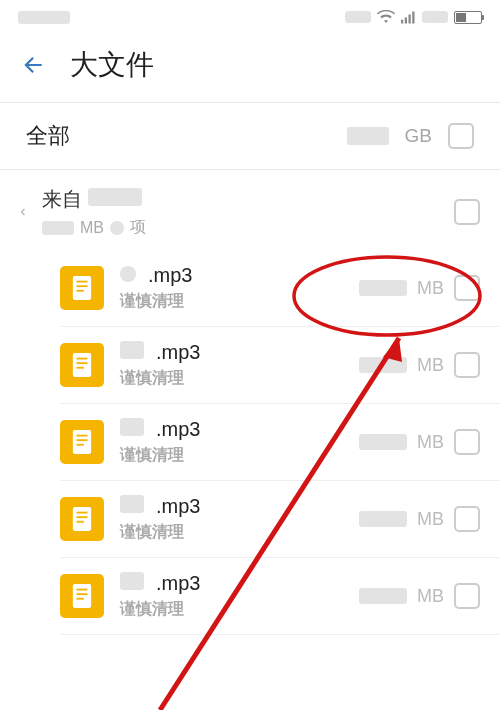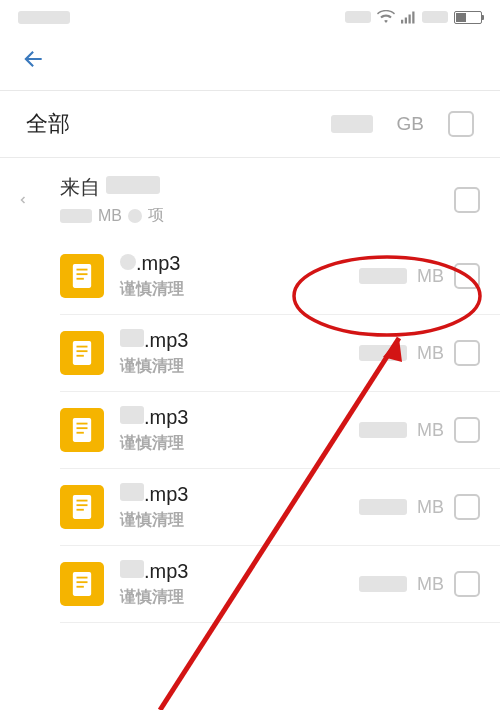--- a/index.html
+++ b/index.html
@@ -40,36 +40,36 @@
     .divider { height: 1px; background: #e8e8e8; }
 
     .all-row {
       display: flex;
       align-items: center;
       justify-content: space-between;
       padding: 18px 26px;
       border-bottom: 1px solid #eaeaea;
     }
     .all-label { font-size: 22px; color: #222; }
-    .all-right { display: flex; align-items: center; gap: 24px; }
+    .all-right { display: flex; align-items: center; gap: 16px; }
     .size-blur { background: #e3e3e3; border-radius: 3px; height: 18px; width: 42px; }
     .size-unit { font-size: 19px; color: #a7a7a7; }
     .chk {
       width: 26px; height: 26px;
       border: 2px solid #ccc;
       border-radius: 5px;
       background: #fff;
       flex-shrink: 0;
     }
 
     .group-row {
       display: flex;
       align-items: center;
       padding: 16px 20px 12px 14px;
-      gap: 28px;
+      gap: 10px;
     }
     .chevron { width: 18px; height: 18px; color: #bbb; flex-shrink:0; }
     .group-main { flex: 1; }
     .group-name-line { display: flex; align-items: baseline; gap: 6px; font-size: 20px; color: #333; }
     .group-name-blur { background: #e3e3e3; border-radius: 3px; height: 18px; width: 54px; }
     .group-sub { display: flex; align-items: center; gap: 6px; font-size: 16px; color: #aaa; margin-top: 4px; }
     .sub-blur { background: #e3e3e3; border-radius: 3px; height: 14px; width: 32px; }
     .sub-blur2 { background: #e3e3e3; border-radius: 50%; height: 14px; width: 14px; }
 
     .file-list { margin-left: 60px; }
@@ -83,21 +83,21 @@
     }
     .file-icon {
       width: 44px; height: 44px;
       background: #f5b400;
       border-radius: 5px;
       display: flex; align-items: center; justify-content: center;
       flex-shrink: 0;
     }
     .doc-svg { width: 22px; height: 26px; }
     .file-main { flex: 1; min-width: 0; }
-    .file-name-line { display: flex; align-items: baseline; gap: 0; font-size: 20px; color: #222; }
+    .file-name-line { display: flex; align-items: baseline; gap: 12px; font-size: 20px; color: #222; }
     .fname-blur { background: #e3e3e3; border-radius: 3px; height: 18px; width: 24px; }
     .fname-blur-c { background: #e3e3e3; border-radius: 50%; height: 16px; width: 16px; }
     .file-sub { font-size: 16px; color: #aaa; margin-top: 4px; font-weight: bold; }
     .file-right { display: flex; align-items: center; gap: 10px; }
     .fsize-blur { background: #e3e3e3; border-radius: 3px; height: 16px; width: 48px; }
     .fsize-unit { font-size: 18px; color: #bcbcbc; }
 
     
     .annot {
       position: absolute; inset: 0;
@@ -127,20 +127,21 @@
     <span class="battery">
         <span class="battery-fill"></span>
       </span>
   </div>
 </div>
 
 <div class="title-bar">
   <svg class="back-arrow" width="26" height="26" viewBox="0 0 24 24">
     <path d="M20 11H7.8l5-5L11.4 4.6 4 12l7.4 7.4L12.8 18l-5-5H20z" fill="currentColor"></path>
   </svg>
+  <span class="page-title">大文件</span>
 </div>
 <div class="divider"></div>
 
 <div class="all-row">
   <span class="all-label">全部</span>
   <div class="all-right">
     <span class="size-blur"></span>
     <span class="size-unit">GB</span>
     <span class="chk"></span>
   </div>

